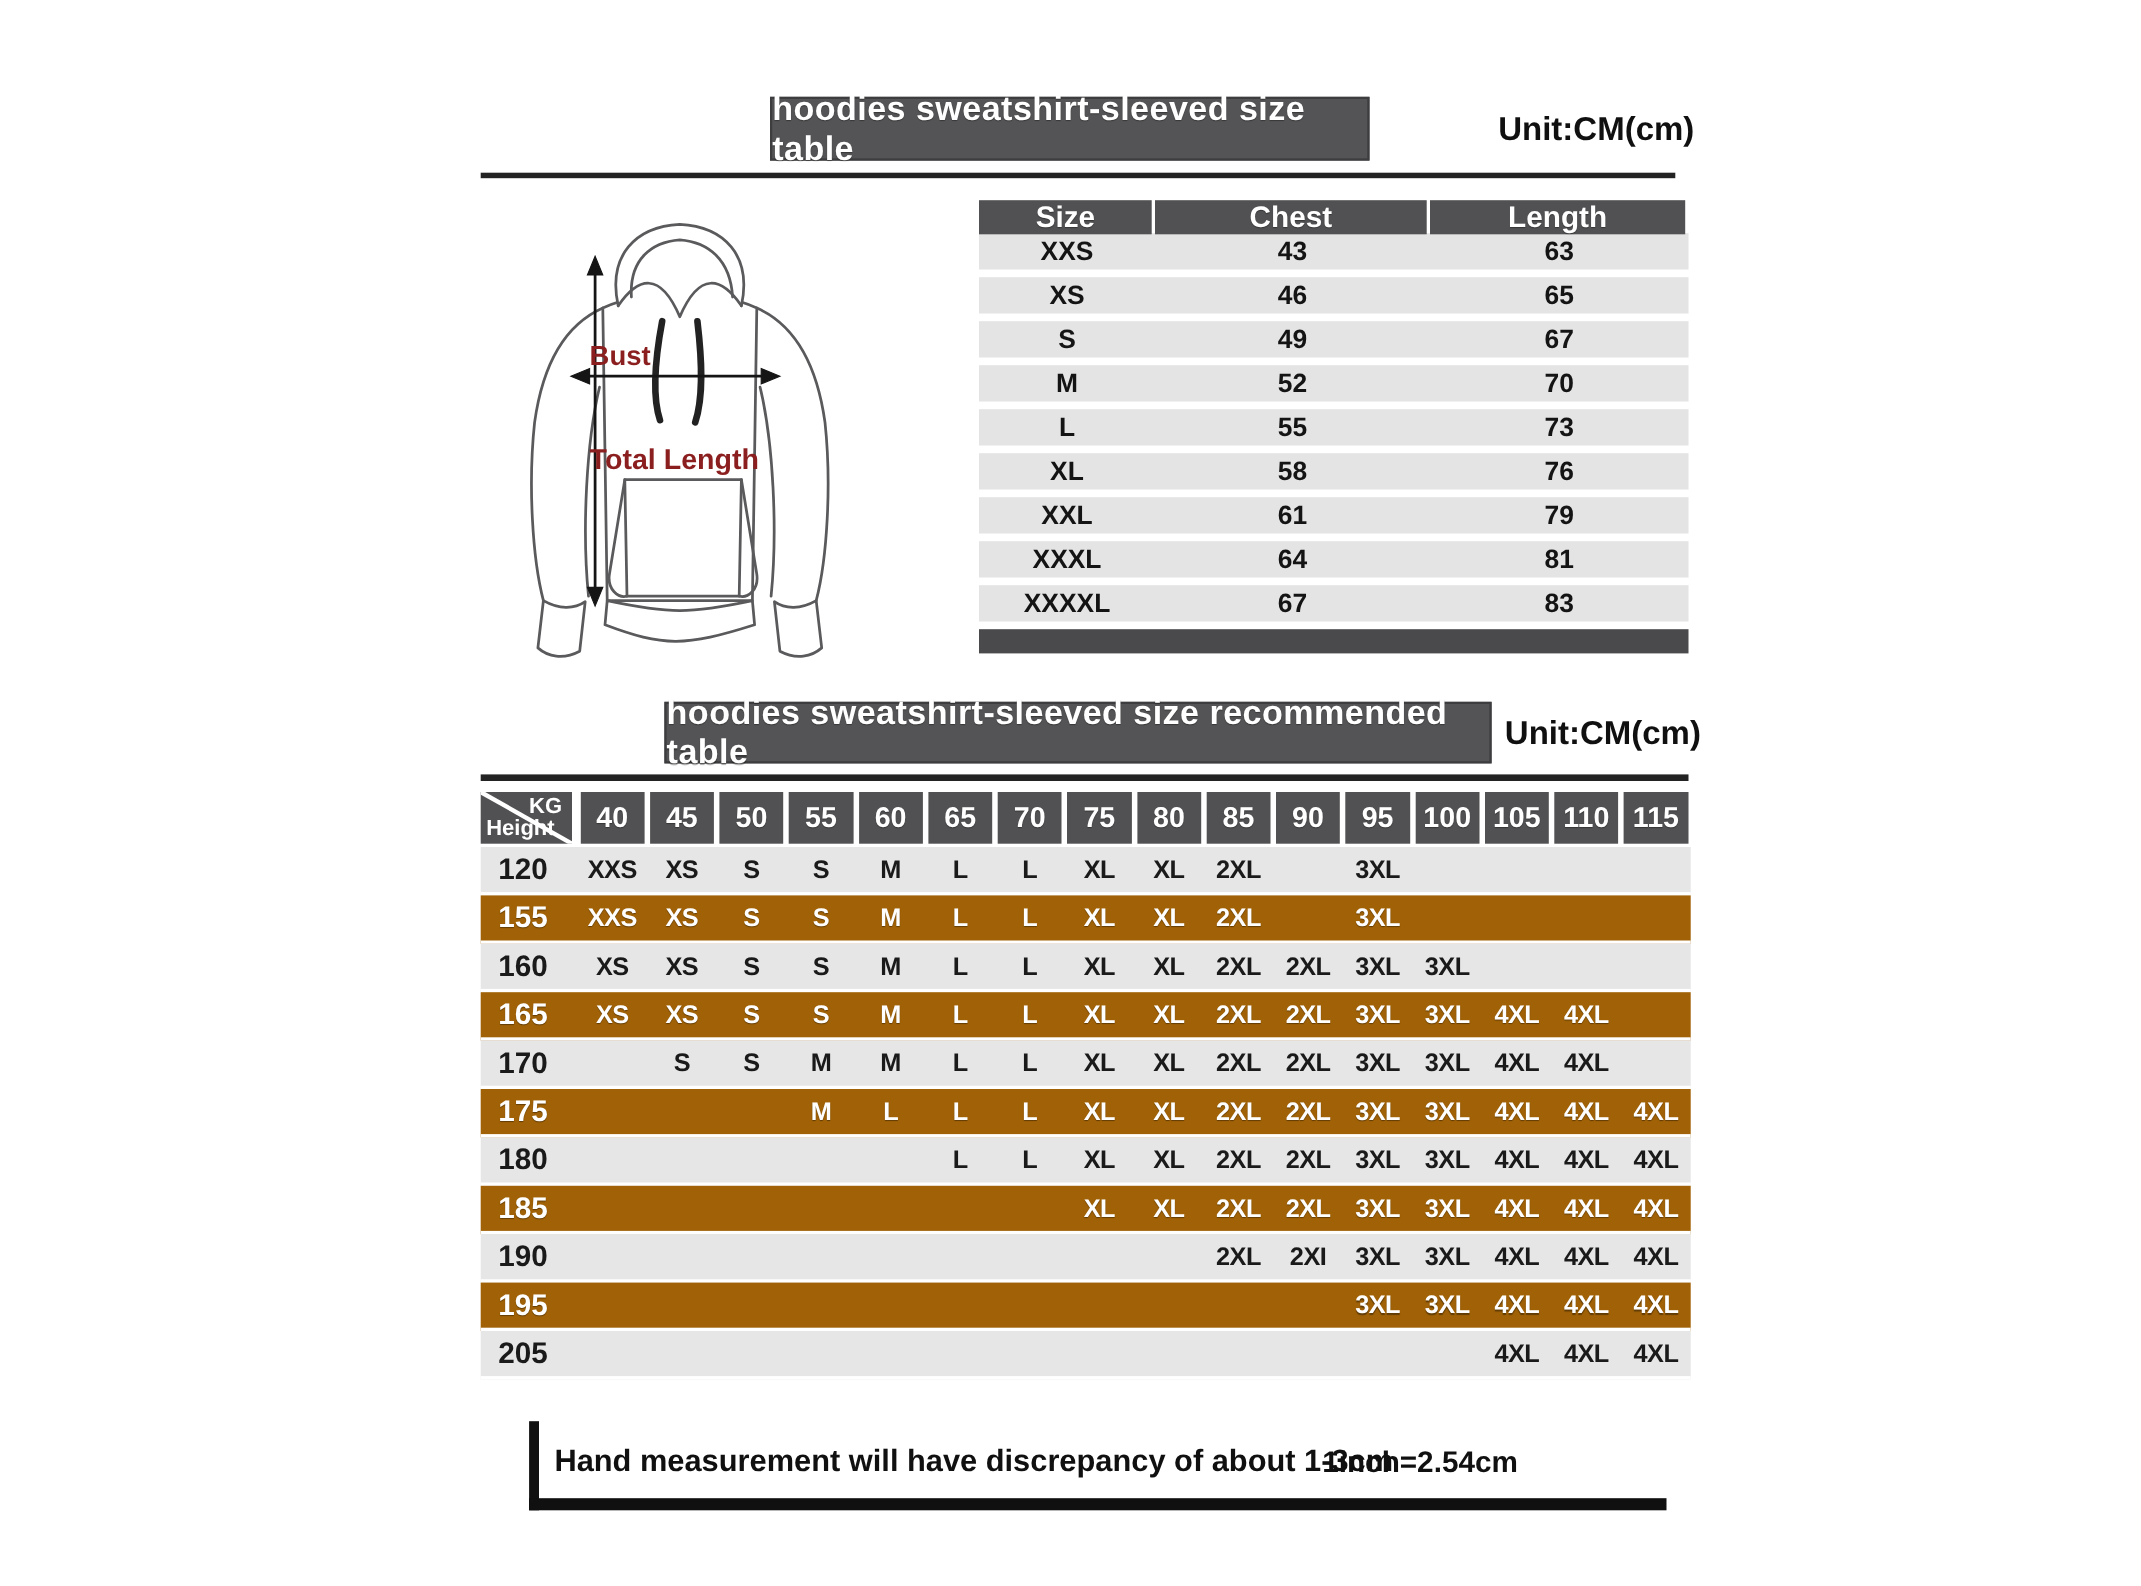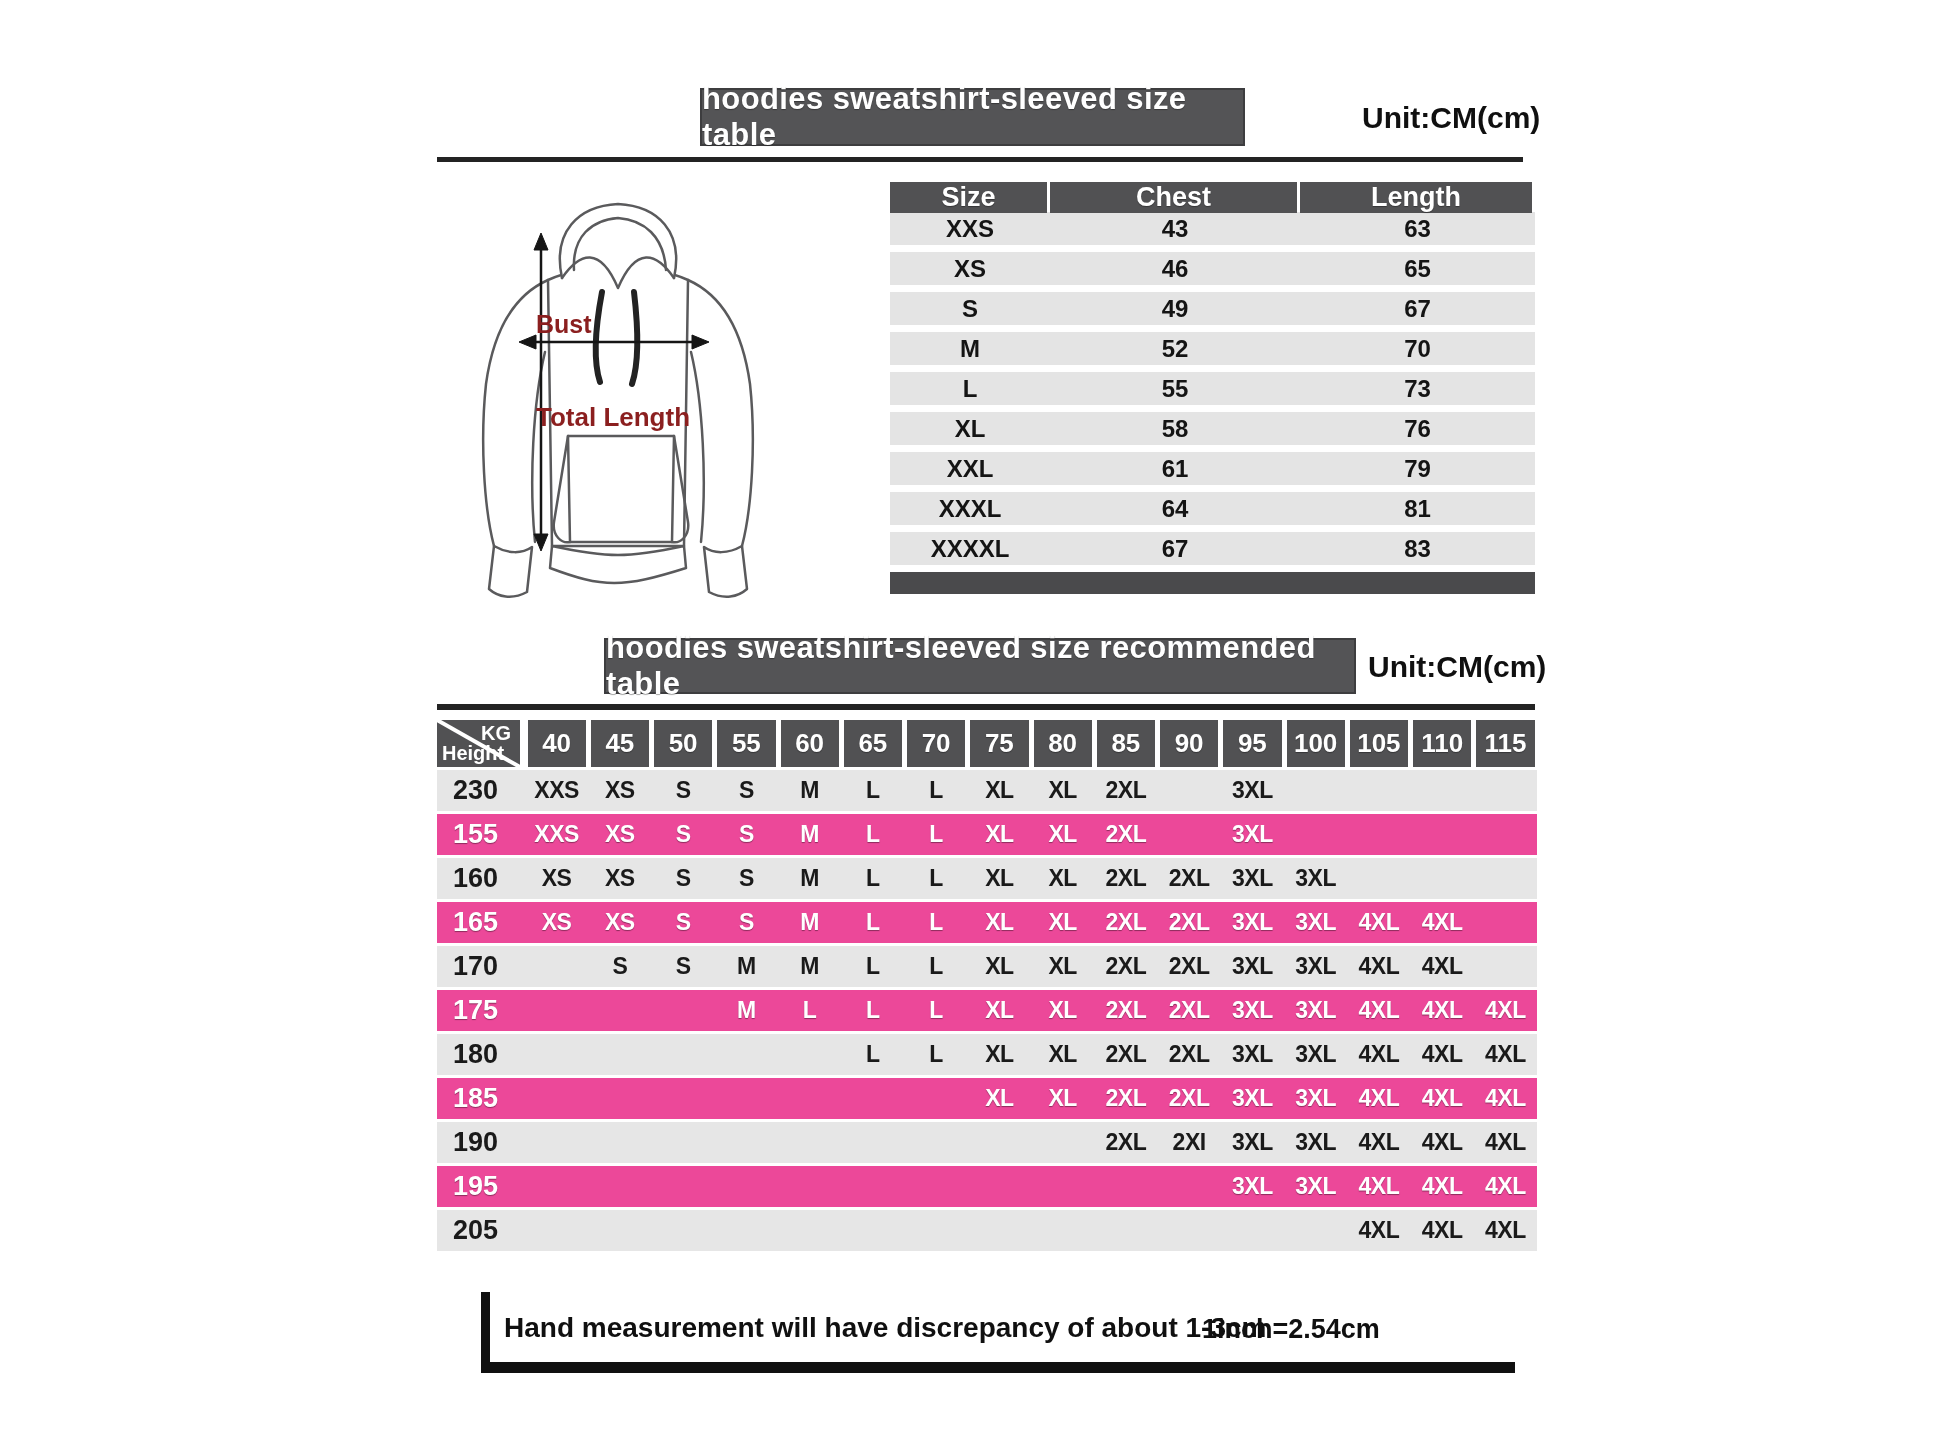--- a/index.html
+++ b/index.html
@@ -52,21 +52,21 @@
   .mx-corner svg { position:absolute; inset:0; width:100%; height:100%; }
   .mx-corner .kg  { position:absolute; top:2px; right:9px; font-size:20px; font-weight:bold; }
   .mx-corner .hgt { position:absolute; bottom:2px; left:5px; font-size:20px; font-weight:bold; }
   .mx-hcell {
     background:#515153; color:#fff; margin:0 2.5px;
     display:flex; align-items:center; justify-content:center;
     font-size:26px; font-weight:bold; text-shadow:0 1px 1px rgba(0,0,0,.35);
   }
   .mx-row { display:grid; grid-template-columns:88px repeat(16,1fr); height:44px; border-bottom:3px solid #fff; }
   .mx-row.light { background:#e6e6e6; color:#1a1a1a; }
-  .mx-row.dark  { background:#ec4899; color:#ffffff; }
+  .mx-row.dark  { background:#a16207; color:#ffffff; }
   .mx-hgt  { display:flex; align-items:center; padding-left:16px; font-size:27px; font-weight:bold; }
   .mx-cell { display:flex; align-items:center; justify-content:center; font-size:23px; font-weight:bold; letter-spacing:-.5px; }
   .mx-row.dark .mx-cell, .mx-row.dark .mx-hgt { text-shadow:0 1px 1px rgba(0,0,0,.4); }
 
   
   .foot-bar  { position:absolute; left:481px; top:1292px; width:9px;  height:81px; background:#101010; }
   .foot-note { position:absolute; left:504px; top:1312px; font-size:28px; font-weight:bold; color:#101010; }
   .foot-conv { position:absolute; left:1202px; top:1314px; font-size:27px; font-weight:bold; color:#101010; }
   .foot-line { position:absolute; left:481px; top:1362px; width:1034px; height:11px; background:#101010; }
 </style>
@@ -210,21 +210,21 @@
         <div class="mx-hcell">85</div>
         <div class="mx-hcell">90</div>
         <div class="mx-hcell">95</div>
         <div class="mx-hcell">100</div>
         <div class="mx-hcell">105</div>
         <div class="mx-hcell">110</div>
         <div class="mx-hcell">115</div>
       </div>
     <div>
         <div class="mx-row light">
-          <div class="mx-hgt">230</div>
+          <div class="mx-hgt">120</div>
           <div class="mx-cell">XXS</div>
           <div class="mx-cell">XS</div>
           <div class="mx-cell">S</div>
           <div class="mx-cell">S</div>
           <div class="mx-cell">M</div>
           <div class="mx-cell">L</div>
           <div class="mx-cell">L</div>
           <div class="mx-cell">XL</div>
           <div class="mx-cell">XL</div>
           <div class="mx-cell">2XL</div>

